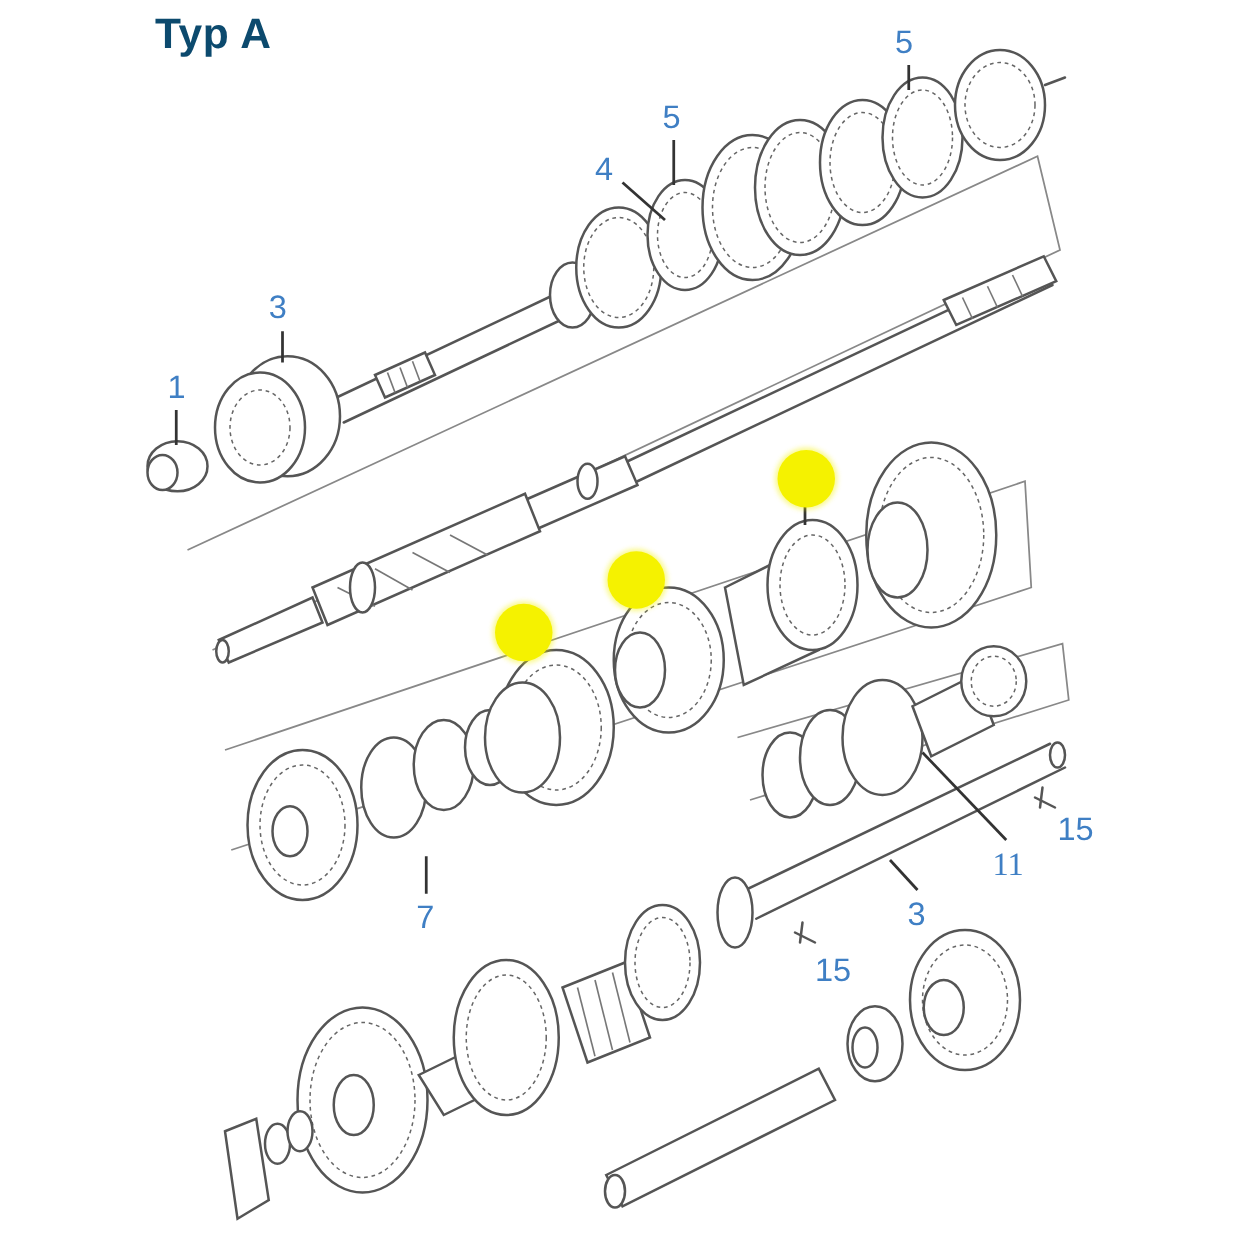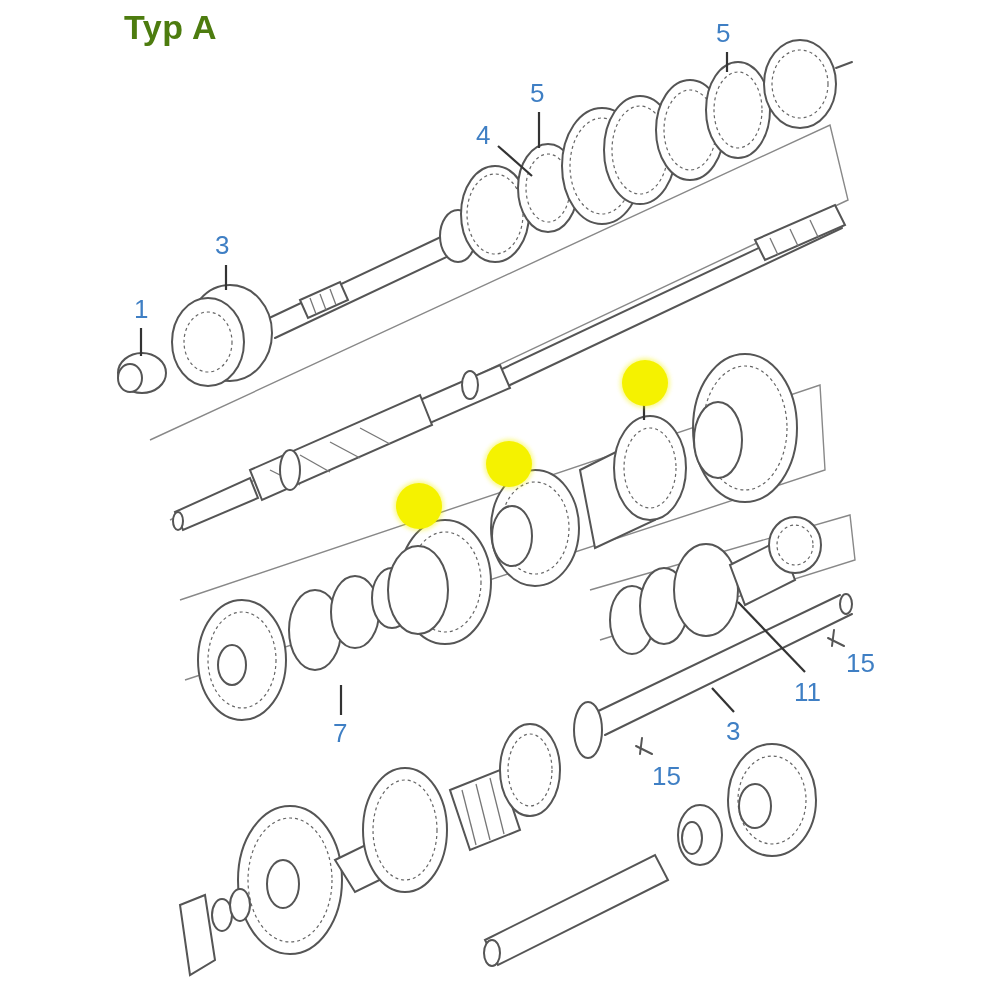--- a/index.html
+++ b/index.html
@@ -1,18 +1,18 @@
 <!DOCTYPE html>
 <html><head>
   <meta charset="utf-8">
   <style>
     html, body { margin: 0; padding: 0; background: #ffffff; }
     body { width: 1000px; height: 1000px; position: relative; overflow: hidden; font-family: "Liberation Sans", sans-serif; }
     #canvas { position: absolute; left: 0; top: 0; width: 1000px; height: 1000px; }
-    .title { position: absolute; left: 124px; top: 8px; font-family: "Liberation Sans", sans-serif; font-weight: bold; font-size: 34px; color: #4d7c0f; letter-spacing: 0.5px; }
+    .title { position: absolute; left: 124px; top: 8px; font-family: "Liberation Sans", sans-serif; font-weight: bold; font-size: 34px; color: #0c4a6e; letter-spacing: 0.5px; }
     .callout { position: absolute; font-family: "Liberation Sans", sans-serif; font-size: 26px; color: #3f7fc4; line-height: 1; }
     .marker { position: absolute; width: 46px; height: 46px; border-radius: 50%; background: #f5f200; box-shadow: 0 0 4px 2px rgba(245,242,0,0.45); }
     svg .ln { fill: none; stroke: #555; stroke-width: 2; stroke-linecap: round; stroke-linejoin: round; }
     svg .ln-thin { fill: none; stroke: #777; stroke-width: 1.3; }
     svg .fill { fill: #ffffff; stroke: #555; stroke-width: 2; }
     svg .teeth { fill: none; stroke: #666; stroke-width: 1.2; stroke-dasharray: 3 3; }
     svg .leader { stroke: #333; stroke-width: 2.2; }
     svg .frame { fill: none; stroke: #888; stroke-width: 1.4; }
   </style>
 </head>
@@ -190,20 +190,20 @@
 </svg>
 
 <div class="title">Typ A</div>
 
 <div class="callout" style="left:134px;top:296px;">1</div>
 <div class="callout" style="left:215px;top:232px;">3</div>
 <div class="callout" style="left:476px;top:122px;">4</div>
 <div class="callout" style="left:530px;top:80px;">5</div>
 <div class="callout" style="left:716px;top:20px;">5</div>
 <div class="callout" style="left:333px;top:720px;">7</div>
-<div class="callout" style="left:794px;top:679px;">11</div>
+<div class="callout" style="left:794px;top:679px;font-family:Liberation Serif, serif;">11</div>
 <div class="callout" style="left:726px;top:718px;">3</div>
 <div class="callout" style="left:846px;top:650px;">15</div>
 <div class="callout" style="left:652px;top:763px;">15</div>
 
 <div class="marker" style="left:396px;top:483px;"></div>
 <div class="marker" style="left:486px;top:441px;"></div>
 <div class="marker" style="left:622px;top:360px;"></div>
 
 </body></html>

